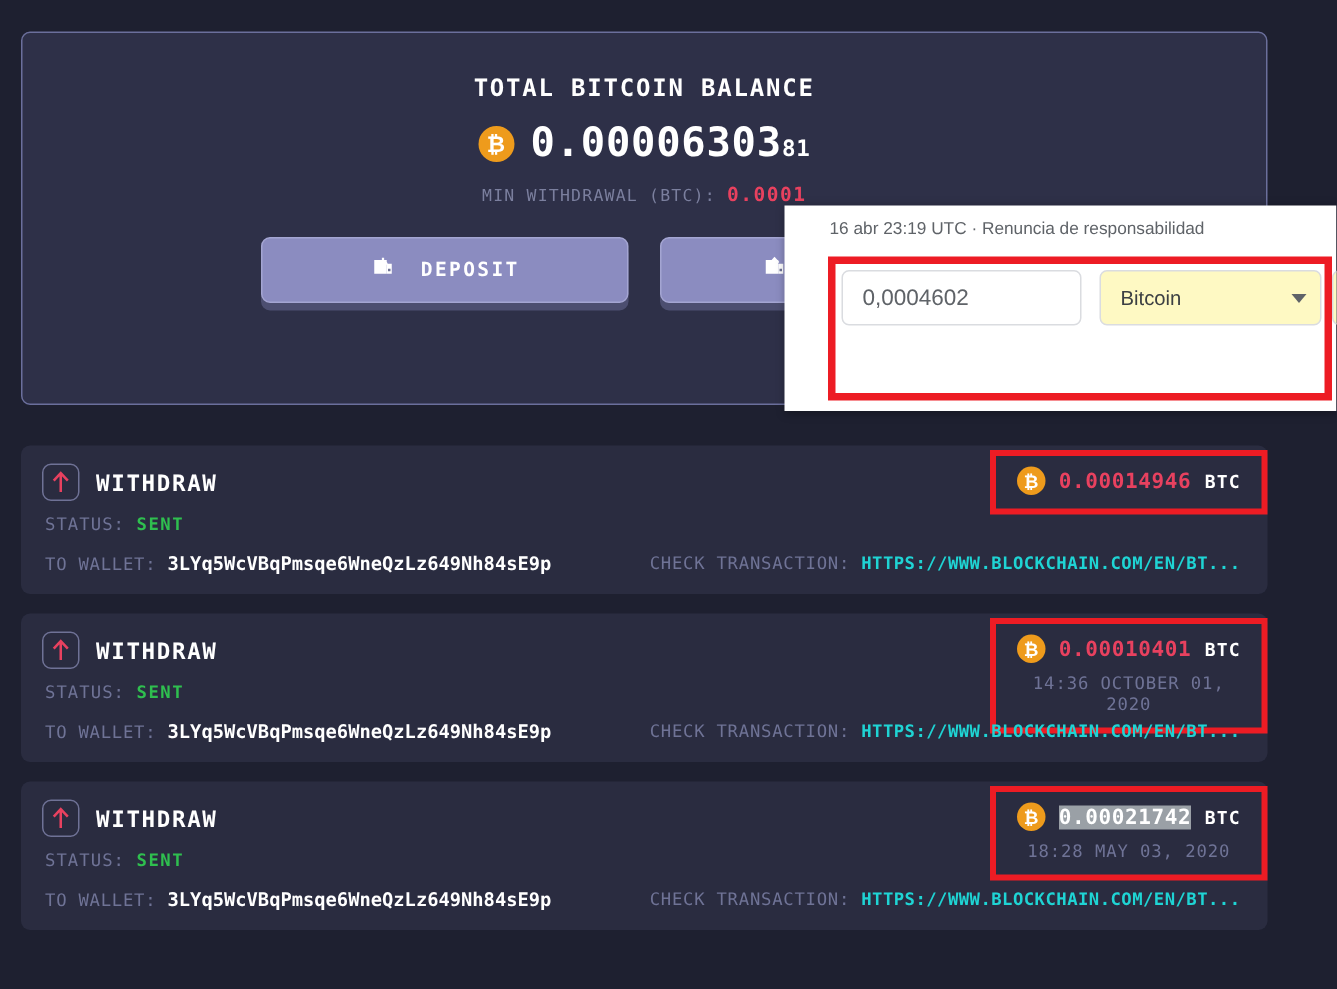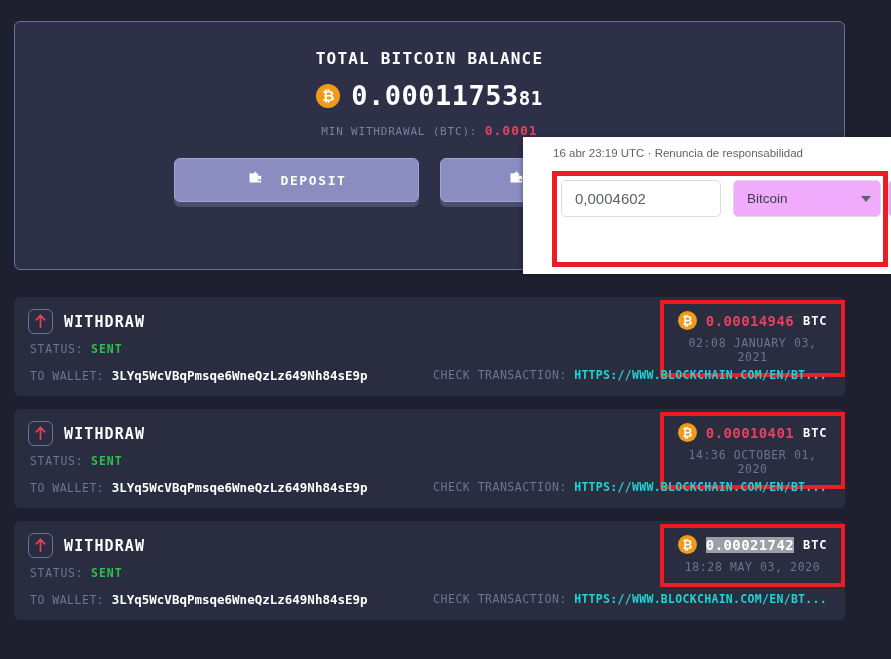--- a/index.html
+++ b/index.html
@@ -62,21 +62,21 @@
 
   .balance-amount {
     color: #ffffff;
     font-size: 27px;
     font-weight: bold;
     font-family: "DejaVu Sans Mono", monospace;
     letter-spacing: 0.5px;
     line-height: 1;
   }
   .balance-amount .frac {
-    font-size: 19px;
+    font-size: 15px;
     vertical-align: baseline;
   }
 
   .meta-line {
     text-align: center;
     margin-top: 14px;
     font-family: "DejaVu Sans Mono", monospace;
     font-size: 11px;
     letter-spacing: 0.8px;
     text-transform: uppercase;
@@ -336,21 +336,21 @@
     align-items: center;
     padding: 0 13px;
     color: #5f6368;
     font-family: "Liberation Sans", sans-serif;
     font-size: 15px;
   }
 
   .conv-select {
     width: 148px;
     height: 37px;
-    background: #f0abfc;
+    background: #fef9c3;
     border: 1px solid #dadce0;
     border-radius: 5px;
     display: flex;
     align-items: center;
     padding: 0 9px 0 13px;
     color: #3c4043;
     font-family: "Liberation Sans", sans-serif;
     font-size: 13.5px;
     cursor: pointer;
   }
@@ -371,21 +371,21 @@
 </style>
 </head>
 <body>
 
 <div class="balance-card">
 
   <div class="balance-title">Total Bitcoin balance</div>
 
   <div class="balance-row">
     <div class="btc-coin">₿</div>
-    <div class="balance-amount"><span>0.00011753</span><span class="frac">81</span></div>
+    <div class="balance-amount"><span>0.00006303</span><span class="frac">81</span></div>
   </div>
 
   <div class="meta-line">
     <span>Min withdrawal (BTC):</span>
     <span class="val-pink">0.0001</span>
   </div>
 
 
   <div class="actions">
 
@@ -426,21 +426,20 @@
     <div class="tx-status">
       <span>Status:</span>
       <span class="st-val">Sent</span>
     </div>
     <div class="tx-amount-wrap">
       <div class="tx-amount-row">
         <div class="coin-sm">₿</div>
         <span class="amt-num">0.00014946</span>
         <span class="amt-unit">BTC</span>
       </div>
-      <div class="tx-date">02:08 January 03, 2021</div>
     </div>
     <div class="tx-foot">
       <div class="tx-wallet">
         <span>To wallet:</span>
         <span class="addr">3LYq5WcVBqPmsqe6WneQzLz649Nh84sE9p</span>
       </div>
       <div class="tx-link">
         <span>Check transaction:</span>
         <span class="url">HTTPS://WWW.BLOCKCHAIN.COM/EN/BT...</span>
       </div>

